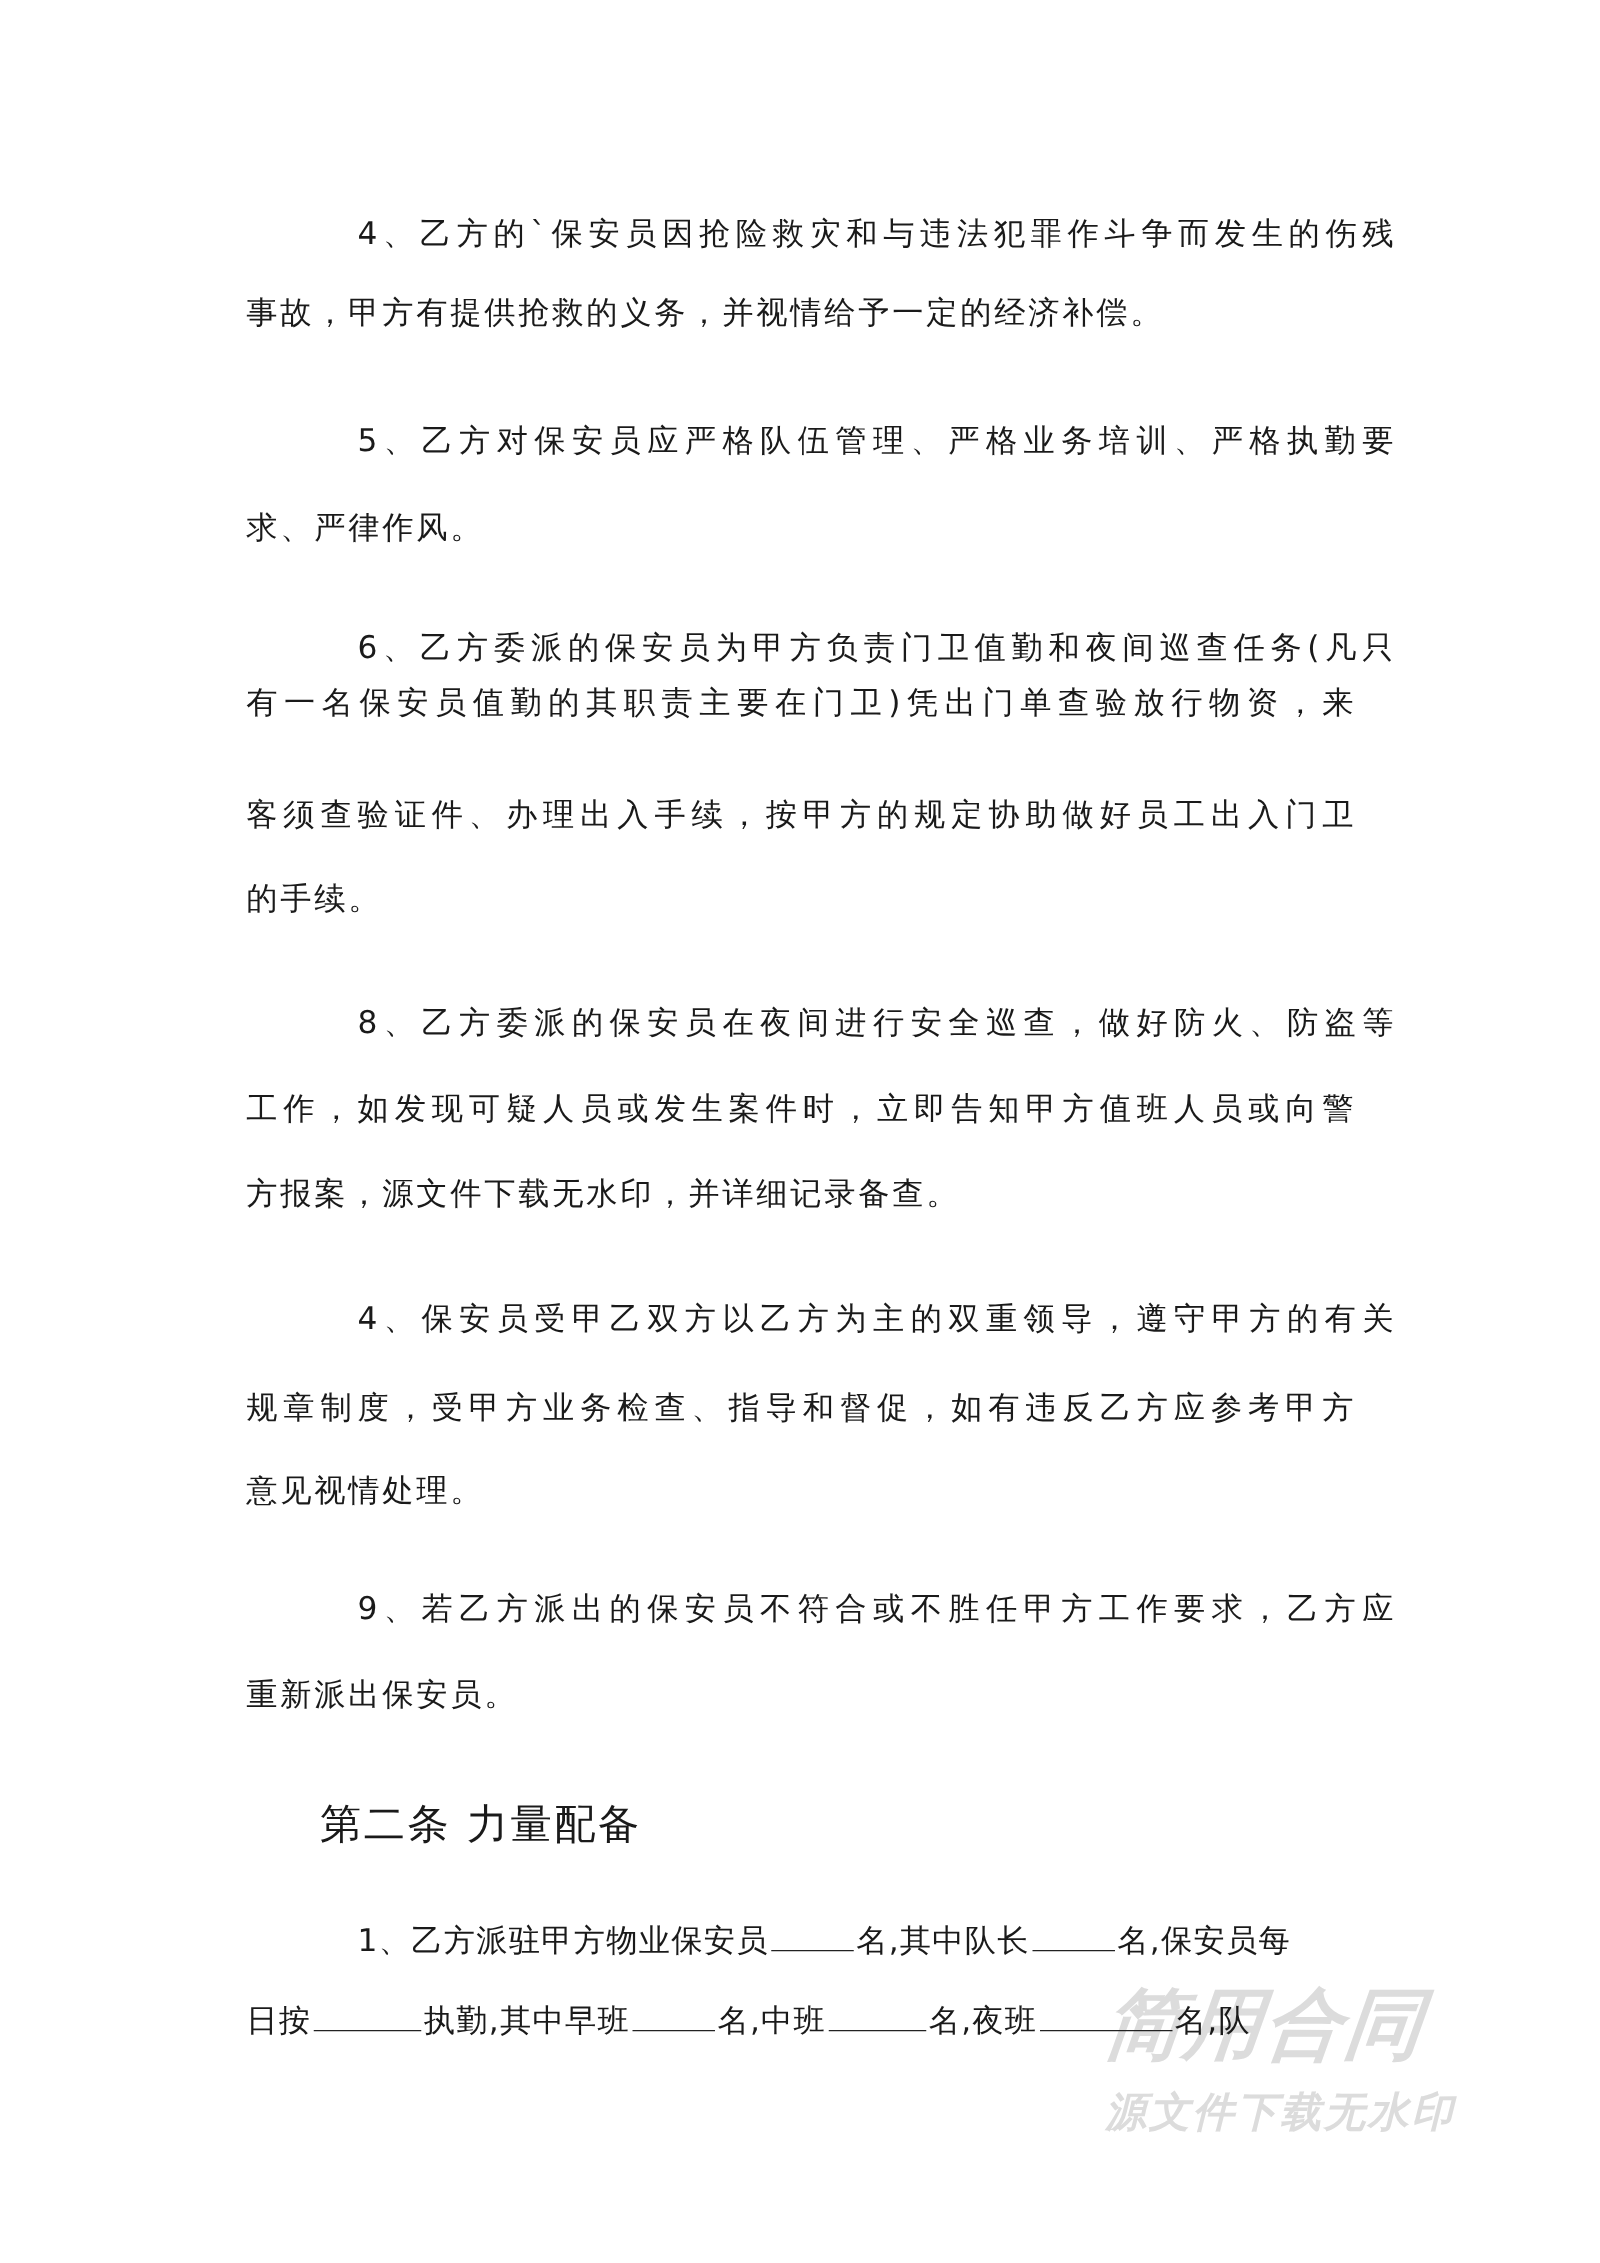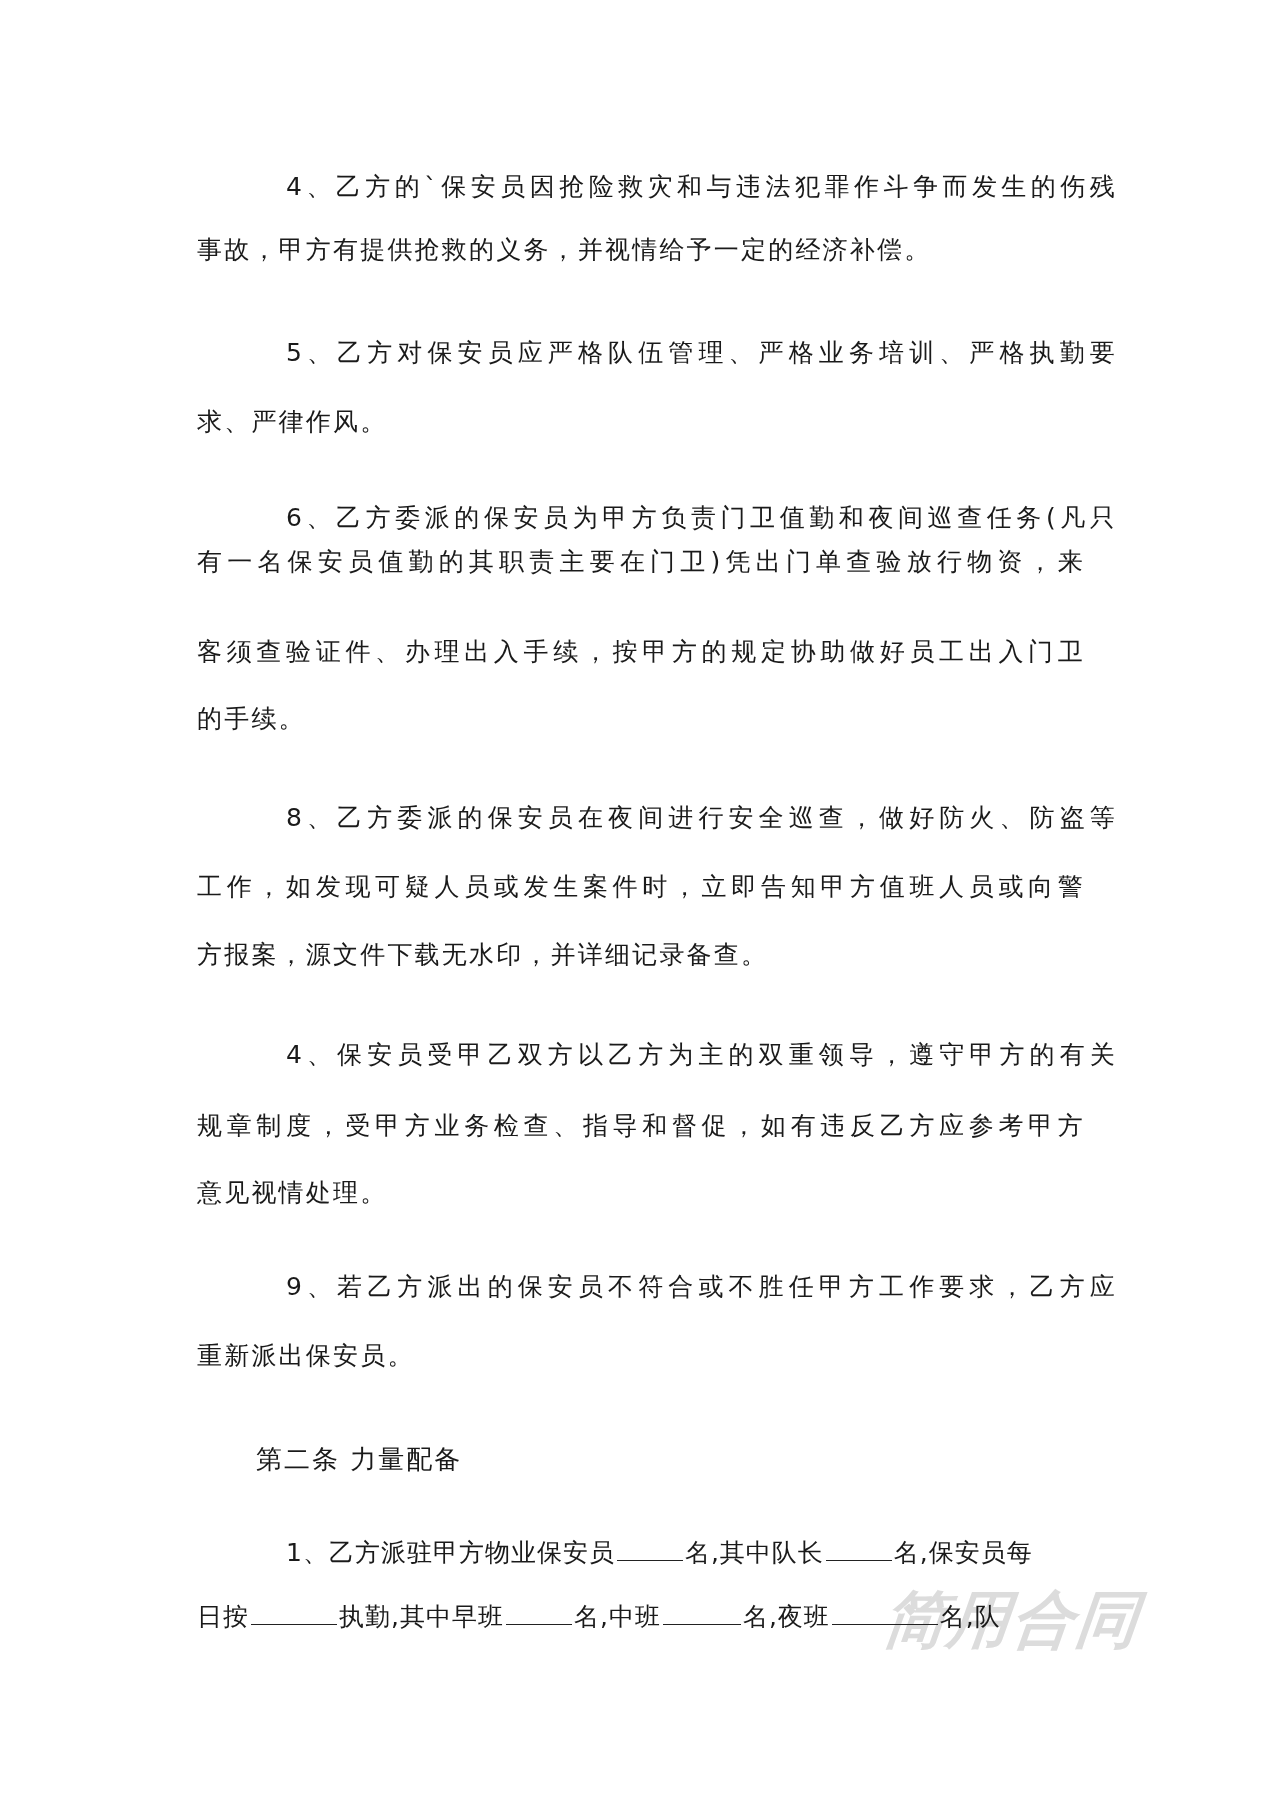--- a/index.html
+++ b/index.html
@@ -41,21 +41,21 @@
       margin-left: 32px;
     }
     .line.last {
       text-align-last: left;
     }
     .heading {
       position: absolute;
       left: 256px;
       height: 36px;
       line-height: 36px;
-      font-size: 26px;
+      font-size: 33px;
       letter-spacing: 2px;
       white-space: pre;
     }
     .blank {
       display: inline-block;
       border-bottom: 1.5px solid #222;
       height: 22px;
       vertical-align: baseline;
       margin: 0 2px;
     }
@@ -88,20 +88,21 @@
     }
     .text-layer { position: absolute; left: 0; top: 0; width: 1280px; height: 1810px; z-index: 1; }
   </style>
 </head>
 <body>
 
 <div class="page">
 
   <div class="watermark">
     <div class="wm-title">简用合同</div>
+    <div class="wm-sub">源文件下载无水印</div>
   </div>
 
   <div class="text-layer">
 
     <div>
       <div class="line first" style="top:169px">4、乙方的`保安员因抢险救灾和与违法犯罪作斗争而发生的伤残</div>
       <div class="line last" style="top:232px">事故，甲方有提供抢救的义务，并视情给予一定的经济补偿。</div>
     </div>
 
     <div>

